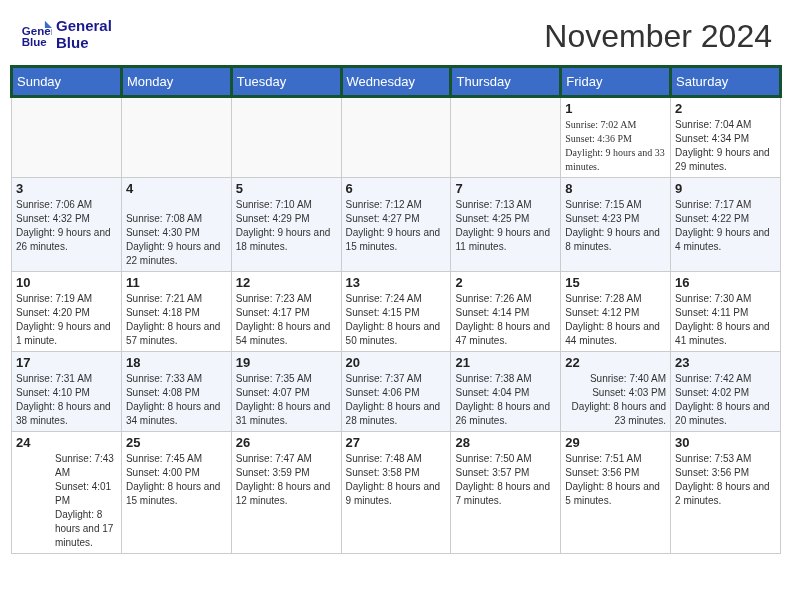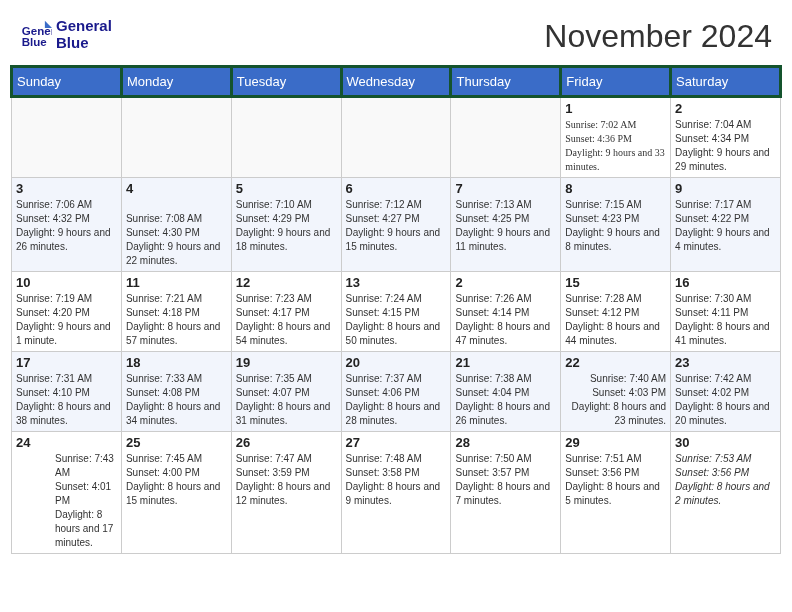--- a/index.html
+++ b/index.html
@@ -299,19 +299,19 @@
 Daylight: 8 hours and 7 minutes.</div>
         </td>
         <td>
           <span class="day-num">29</span>
           <div class="day-info" style="white-space: pre-line;">Sunrise: 7:51 AM
 Sunset: 3:56 PM
 Daylight: 8 hours and 5 minutes.</div>
         </td>
         <td>
           <span class="day-num">30</span>
-          <div class="day-info" style="white-space: pre-line; font-style: italic;">Sunrise: 7:53 AM
+          <div class="day-info" style="white-space: pre-line;">Sunrise: 7:53 AM
 Sunset: 3:56 PM
 Daylight: 8 hours and 2 minutes.</div>
         </td>
       </tr>
     </tbody>
 </table>
 
 </body></html>

